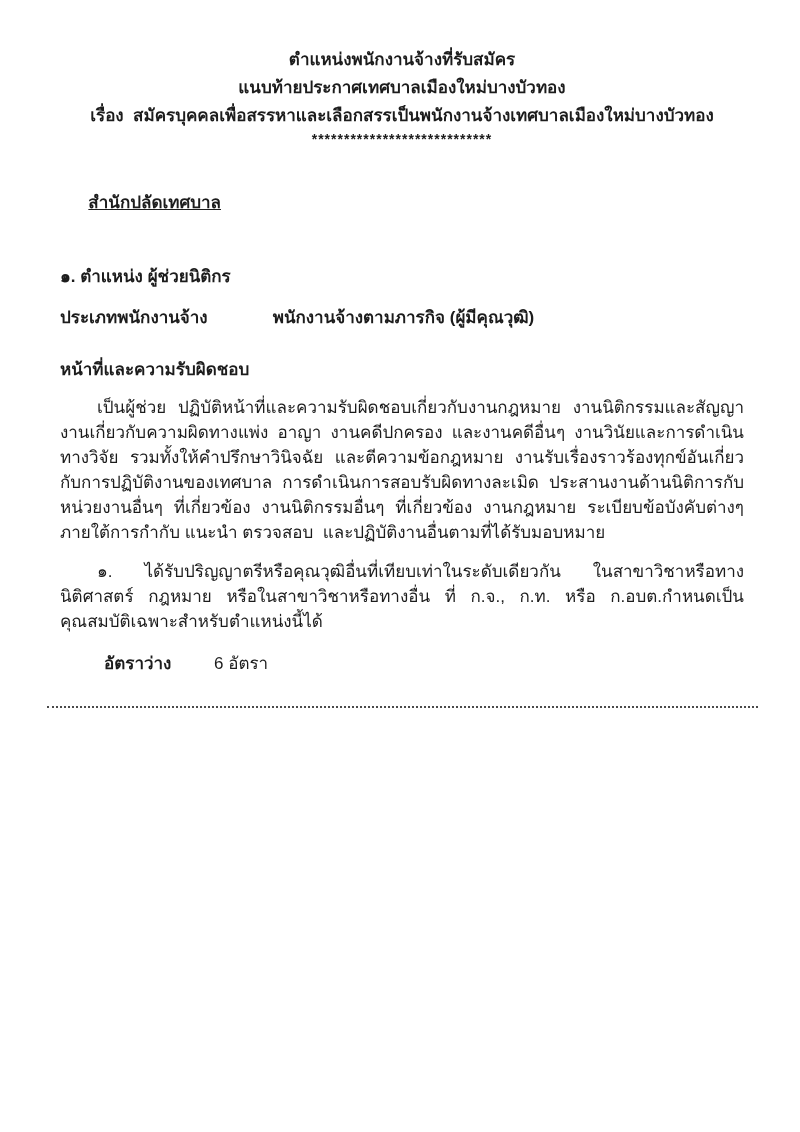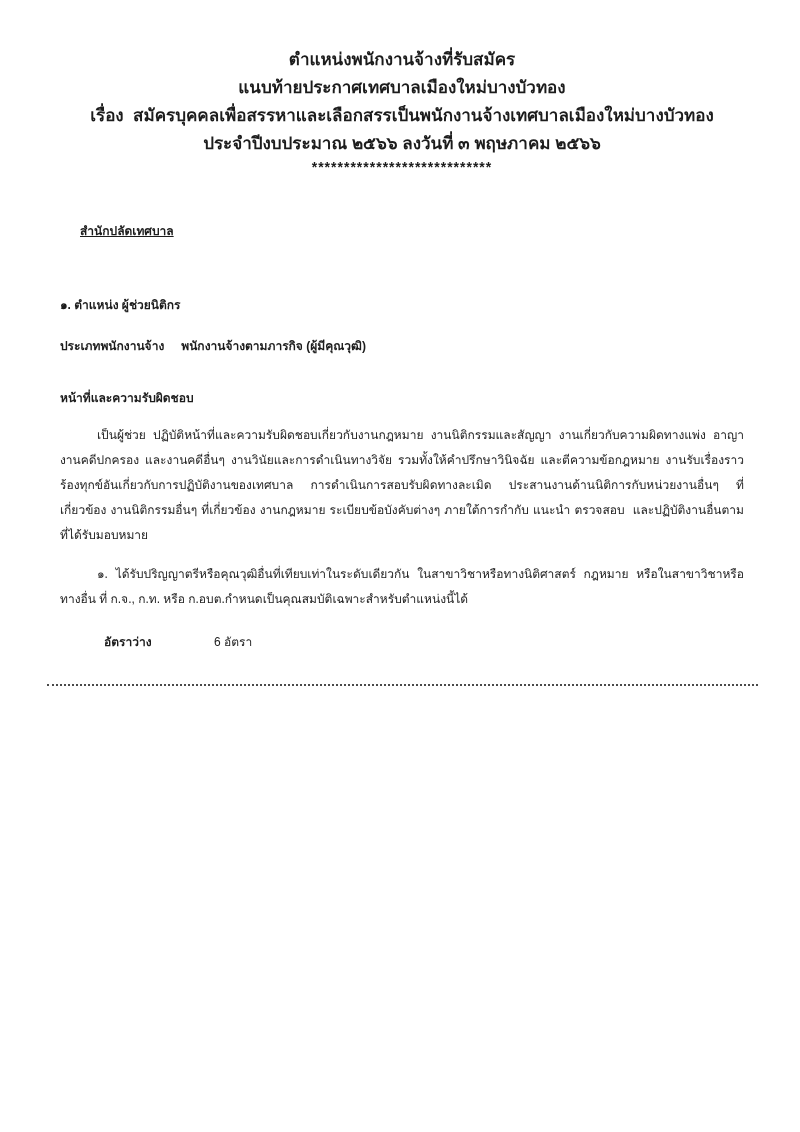--- a/index.html
+++ b/index.html
@@ -28,28 +28,28 @@
     line-height: 28px;
     white-space: pre-wrap;
   }
   .doc-header .stars {
     font-weight: bold;
     font-size: 14px;
     line-height: 18px;
     letter-spacing: 1px;
   }
   
-  .doc-body { margin-top: 22px; font-size: 12px; }
+  .doc-body { margin-top: 22px; font-size: 17px; }
   .b-line { line-height: 22px; white-space: pre-wrap; }
   .bold { font-weight: bold; }
   .underline { text-decoration: underline; }
   .mt { margin-top: 30px; }
   .dept-heading { display: inline-block; }
 
-  .type-row { display: flex; margin-top: 19px; }
+  .type-row { display: flex; margin-top: 19px; gap: 48px; }
   .type-row .t-label { font-weight: bold; margin-right: 17px; }
   .type-row .t-value { font-weight: bold; }
 
   .para {
     margin-top: 14px;
     line-height: 25px;
     text-align: justify;
     text-indent: 37px;
     white-space: pre-wrap;
   }
@@ -68,21 +68,20 @@
 </style>
 </head>
 <body>
 
 <div class="doc-page">
 
   <div class="doc-header">
     <div class="h-line">ตำแหน่งพนักงานจ้างที่รับสมัคร</div>
     <div class="h-line">แนบท้ายประกาศเทศบาลเมืองใหม่บางบัวทอง</div>
     <div class="h-line">เรื่อง  สมัครบุคคลเพื่อสรรหาและเลือกสรรเป็นพนักงานจ้างเทศบาลเมืองใหม่บางบัวทอง</div>
-    <div class="h-line">ประจำปีงบประมาณ ๒๕๖๖ ลงวันที่ ๓ พฤษภาคม ๒๕๖๖</div>
     <div class="stars">****************************</div>
   </div>
 
   <div class="doc-body">
 
     <div class="b-line">
       <span class="bold underline dept-heading">สำนักปลัดเทศบาล</span>
     </div>
 
     <div class="b-line bold mt">๑. ตำแหน่ง ผู้ช่วยนิติกร</div>

